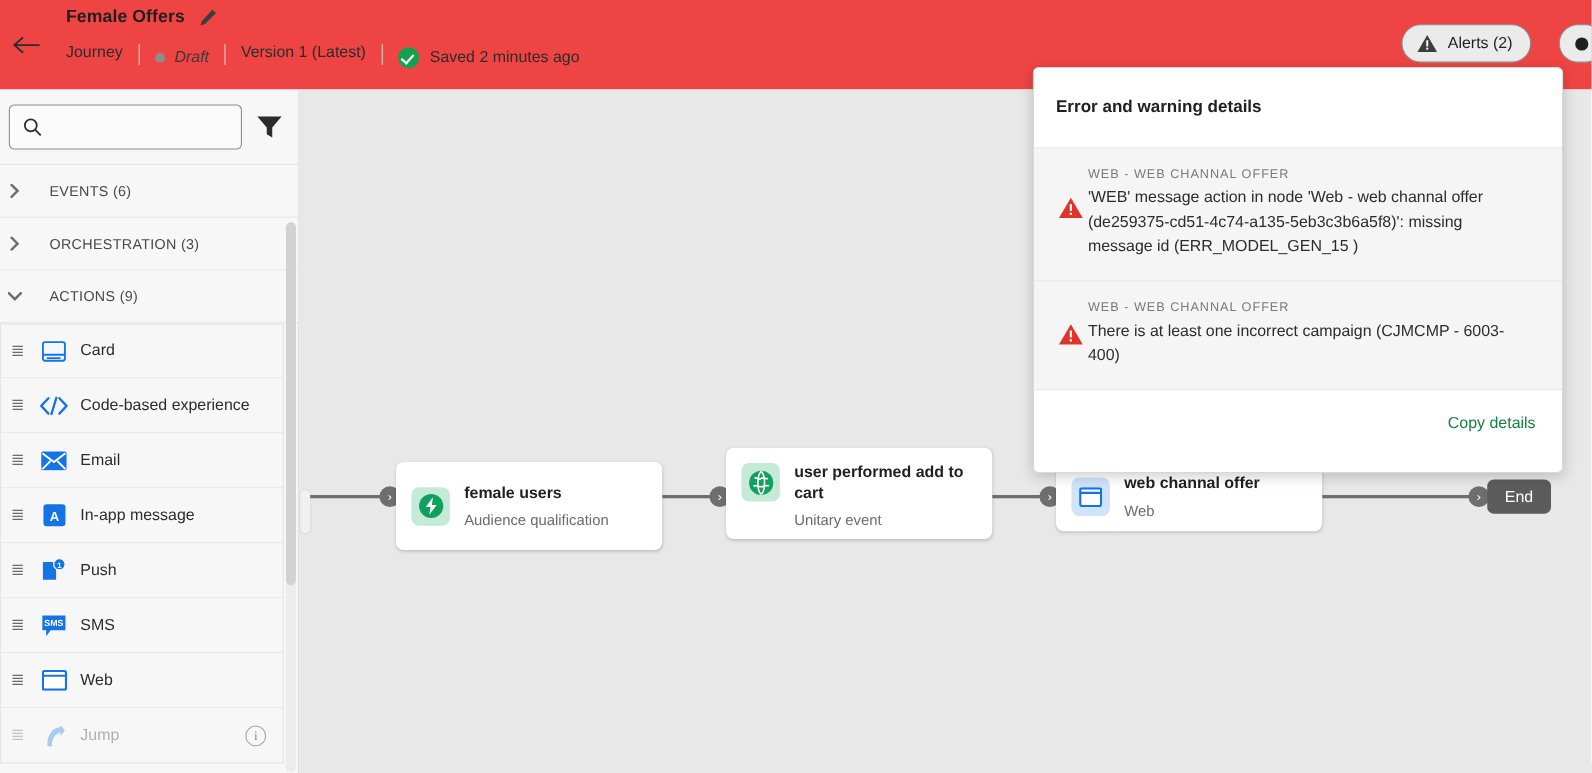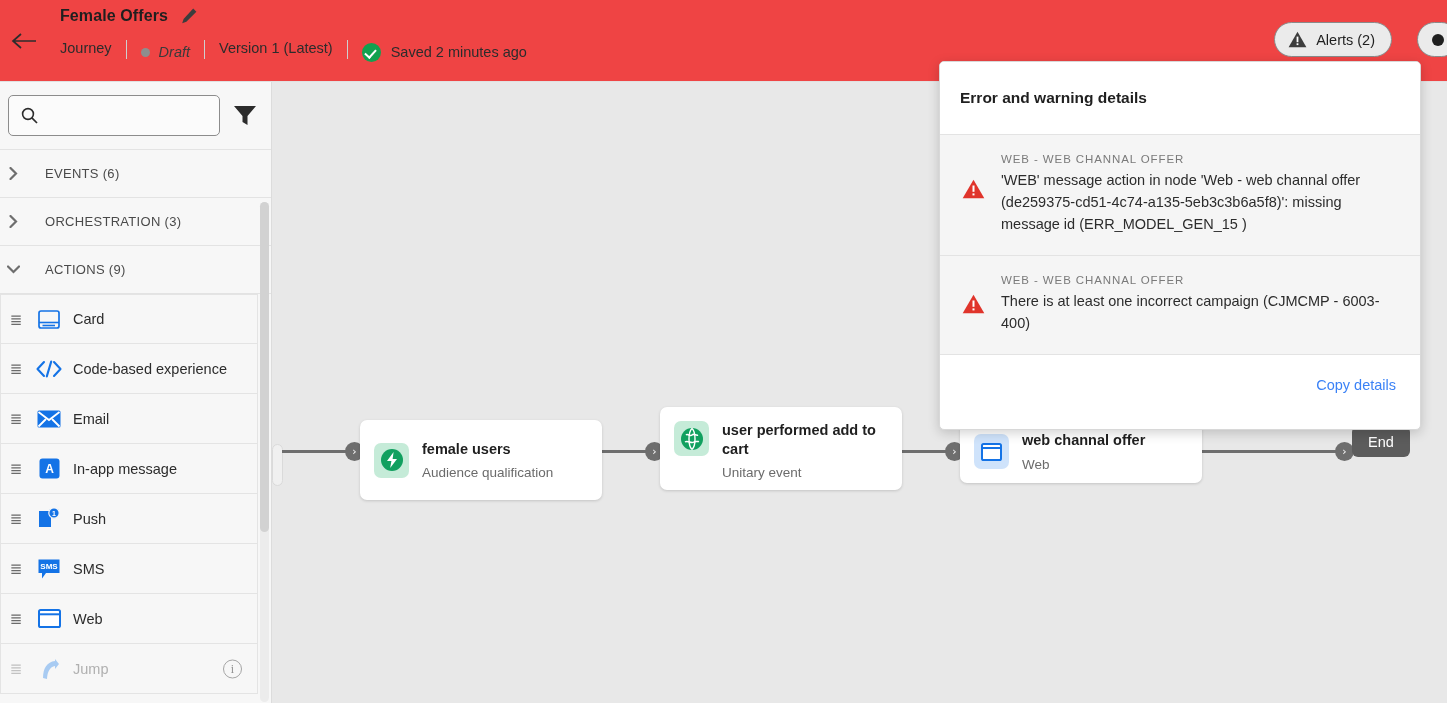--- a/index.html
+++ b/index.html
@@ -180,54 +180,54 @@
   .edge {
     position: absolute; height: 3px; background: #6e6e6e;
   }
   .arrow-cap {
     position: absolute; width: 19px; height: 19px; border-radius: 50%;
     background: #6e6e6e; color: #fff; font-size: 11px;
     display: flex; align-items: center; justify-content: center;
     font-family: "DejaVu Sans", sans-serif;
   }
   .end-node {
-    position: absolute; left: 1080px; top: 344px;
+    position: absolute; left: 1080px; top: 354px;
     height: 31px; padding: 0 16px; border-radius: 6px;
     background: #5c5c5c; color: #ffffff; font-size: 14.5px;
     display: flex; align-items: center; justify-content: flex-start; cursor: pointer;
   }
 
   
   .err-panel {
     position: absolute; left: 939px; top: 61px; width: 482px; height: 369px;
     background: #ffffff; border: 1px solid #d8d8d8; border-radius: 5px;
     box-shadow: 0 3px 12px rgba(0,0,0,.18);
     overflow: hidden;
   }
   .err-head {
     height: 73px; display: flex; align-items: center; padding-left: 20px;
     font-size: 15.5px; font-weight: bold; color: #1f1f1f;
     border-bottom: 1px solid #e3e3e3; background: #ffffff;
   }
   .err-item {
-    display: flex; gap: 16px; padding: 18px 36px 20px 22px;
+    display: flex; gap: 4px; padding: 18px 36px 20px 22px;
     background: #f5f5f5; border-bottom: 1px solid #e3e3e3;
   }
   .err-tri { flex: none; margin-top: 26px; }
   .err-body { flex: 1; }
   .err-kicker {
     font-size: 11.5px; color: #7a7a7a; letter-spacing: .9px;
     text-transform: uppercase; margin-bottom: 4px;
   }
   .err-text { font-size: 14.5px; color: #2c2c2c; line-height: 1.52; }
   .err-footer {
     height: 60px; display: flex; align-items: center; justify-content: flex-end;
     padding-right: 24px; background: #ffffff;
   }
-  .copy-link { font-size: 14.5px; color: #3b82f6; cursor: pointer; }
+  .copy-link { font-size: 14.5px; color: #15803d; cursor: pointer; }
 </style>
 </head>
 <body>
 
 <div id="app">
 
   <div class="header">
 
     <div class="back-arrow">
       <svg width="26" height="18" viewBox="0 0 26 18">

